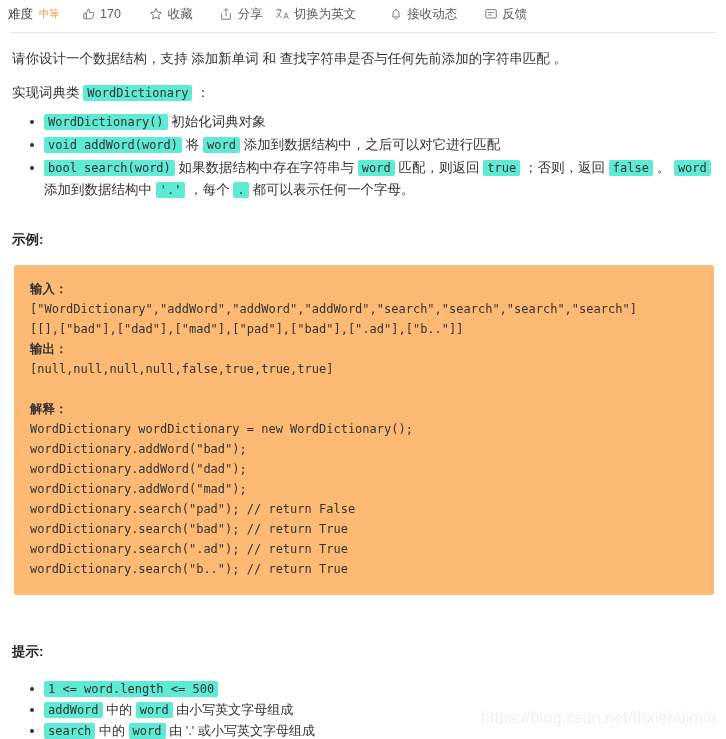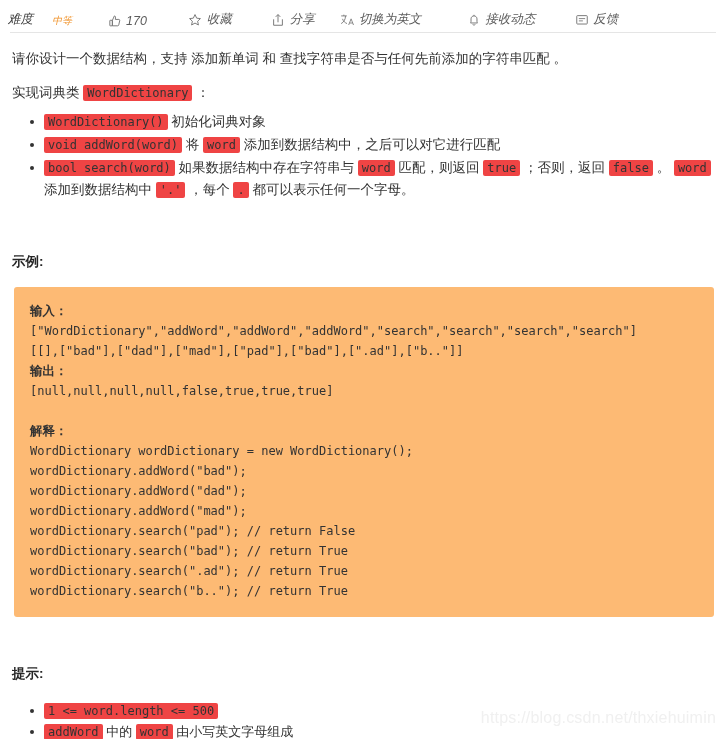--- a/index.html
+++ b/index.html
@@ -12,25 +12,24 @@
     height: 739px;
     position: relative;
     font-family: "Liberation Sans", sans-serif;
     color: #262626;
     overflow: hidden;
   }
 
   
   .action-bar {
     display: flex;
-    align-items: flex-end;
+    align-items: center;
     height: 28px;
     padding: 0 0 0 8px;
-    gap: 13px;
-    font-style: italic;
+    gap: 0;
   }
   .action-item {
     display: flex;
     align-items: center;
     font-size: 12.5px;
     color: #5c5c5c;
     white-space: nowrap;
     cursor: pointer;
   }
   .action-item .ico {
@@ -73,21 +72,21 @@
     font-size: 13.5px;
     line-height: 20px;
     color: #333333;
     margin: 16px 0 0 0;
   }
   p.para.second { margin-top: 14px; }
 
   code.inline {
     font-family: "DejaVu Sans Mono", monospace;
     font-size: 12px;
-    background: #ef4444;
+    background: #5eead4;
     color: #333333;
     padding: 1px 4px;
     border-radius: 2px;
     white-space: pre;
   }
 
   ul.bullets {
     margin: 8px 0 0 0;
     padding-left: 32px;
     list-style: none;
@@ -110,21 +109,21 @@
     background: #333333;
   }
 
   h3.section-title {
     font-size: 13.5px;
     font-weight: bold;
     color: #262626;
     margin: 0;
     padding: 0;
   }
-  .section-examples { margin-top: 52px; }
+  .section-examples { margin-top: 30px; }
   .section-hints { margin-top: 48px; }
 
   pre.codeblock {
     margin: 16px 0 0 2px;
     background: #fdba74;
     border-radius: 3px;
     padding: 14px 16px 16px 16px;
     font-family: "DejaVu Sans Mono", monospace;
     font-size: 12px;
     line-height: 20px;

